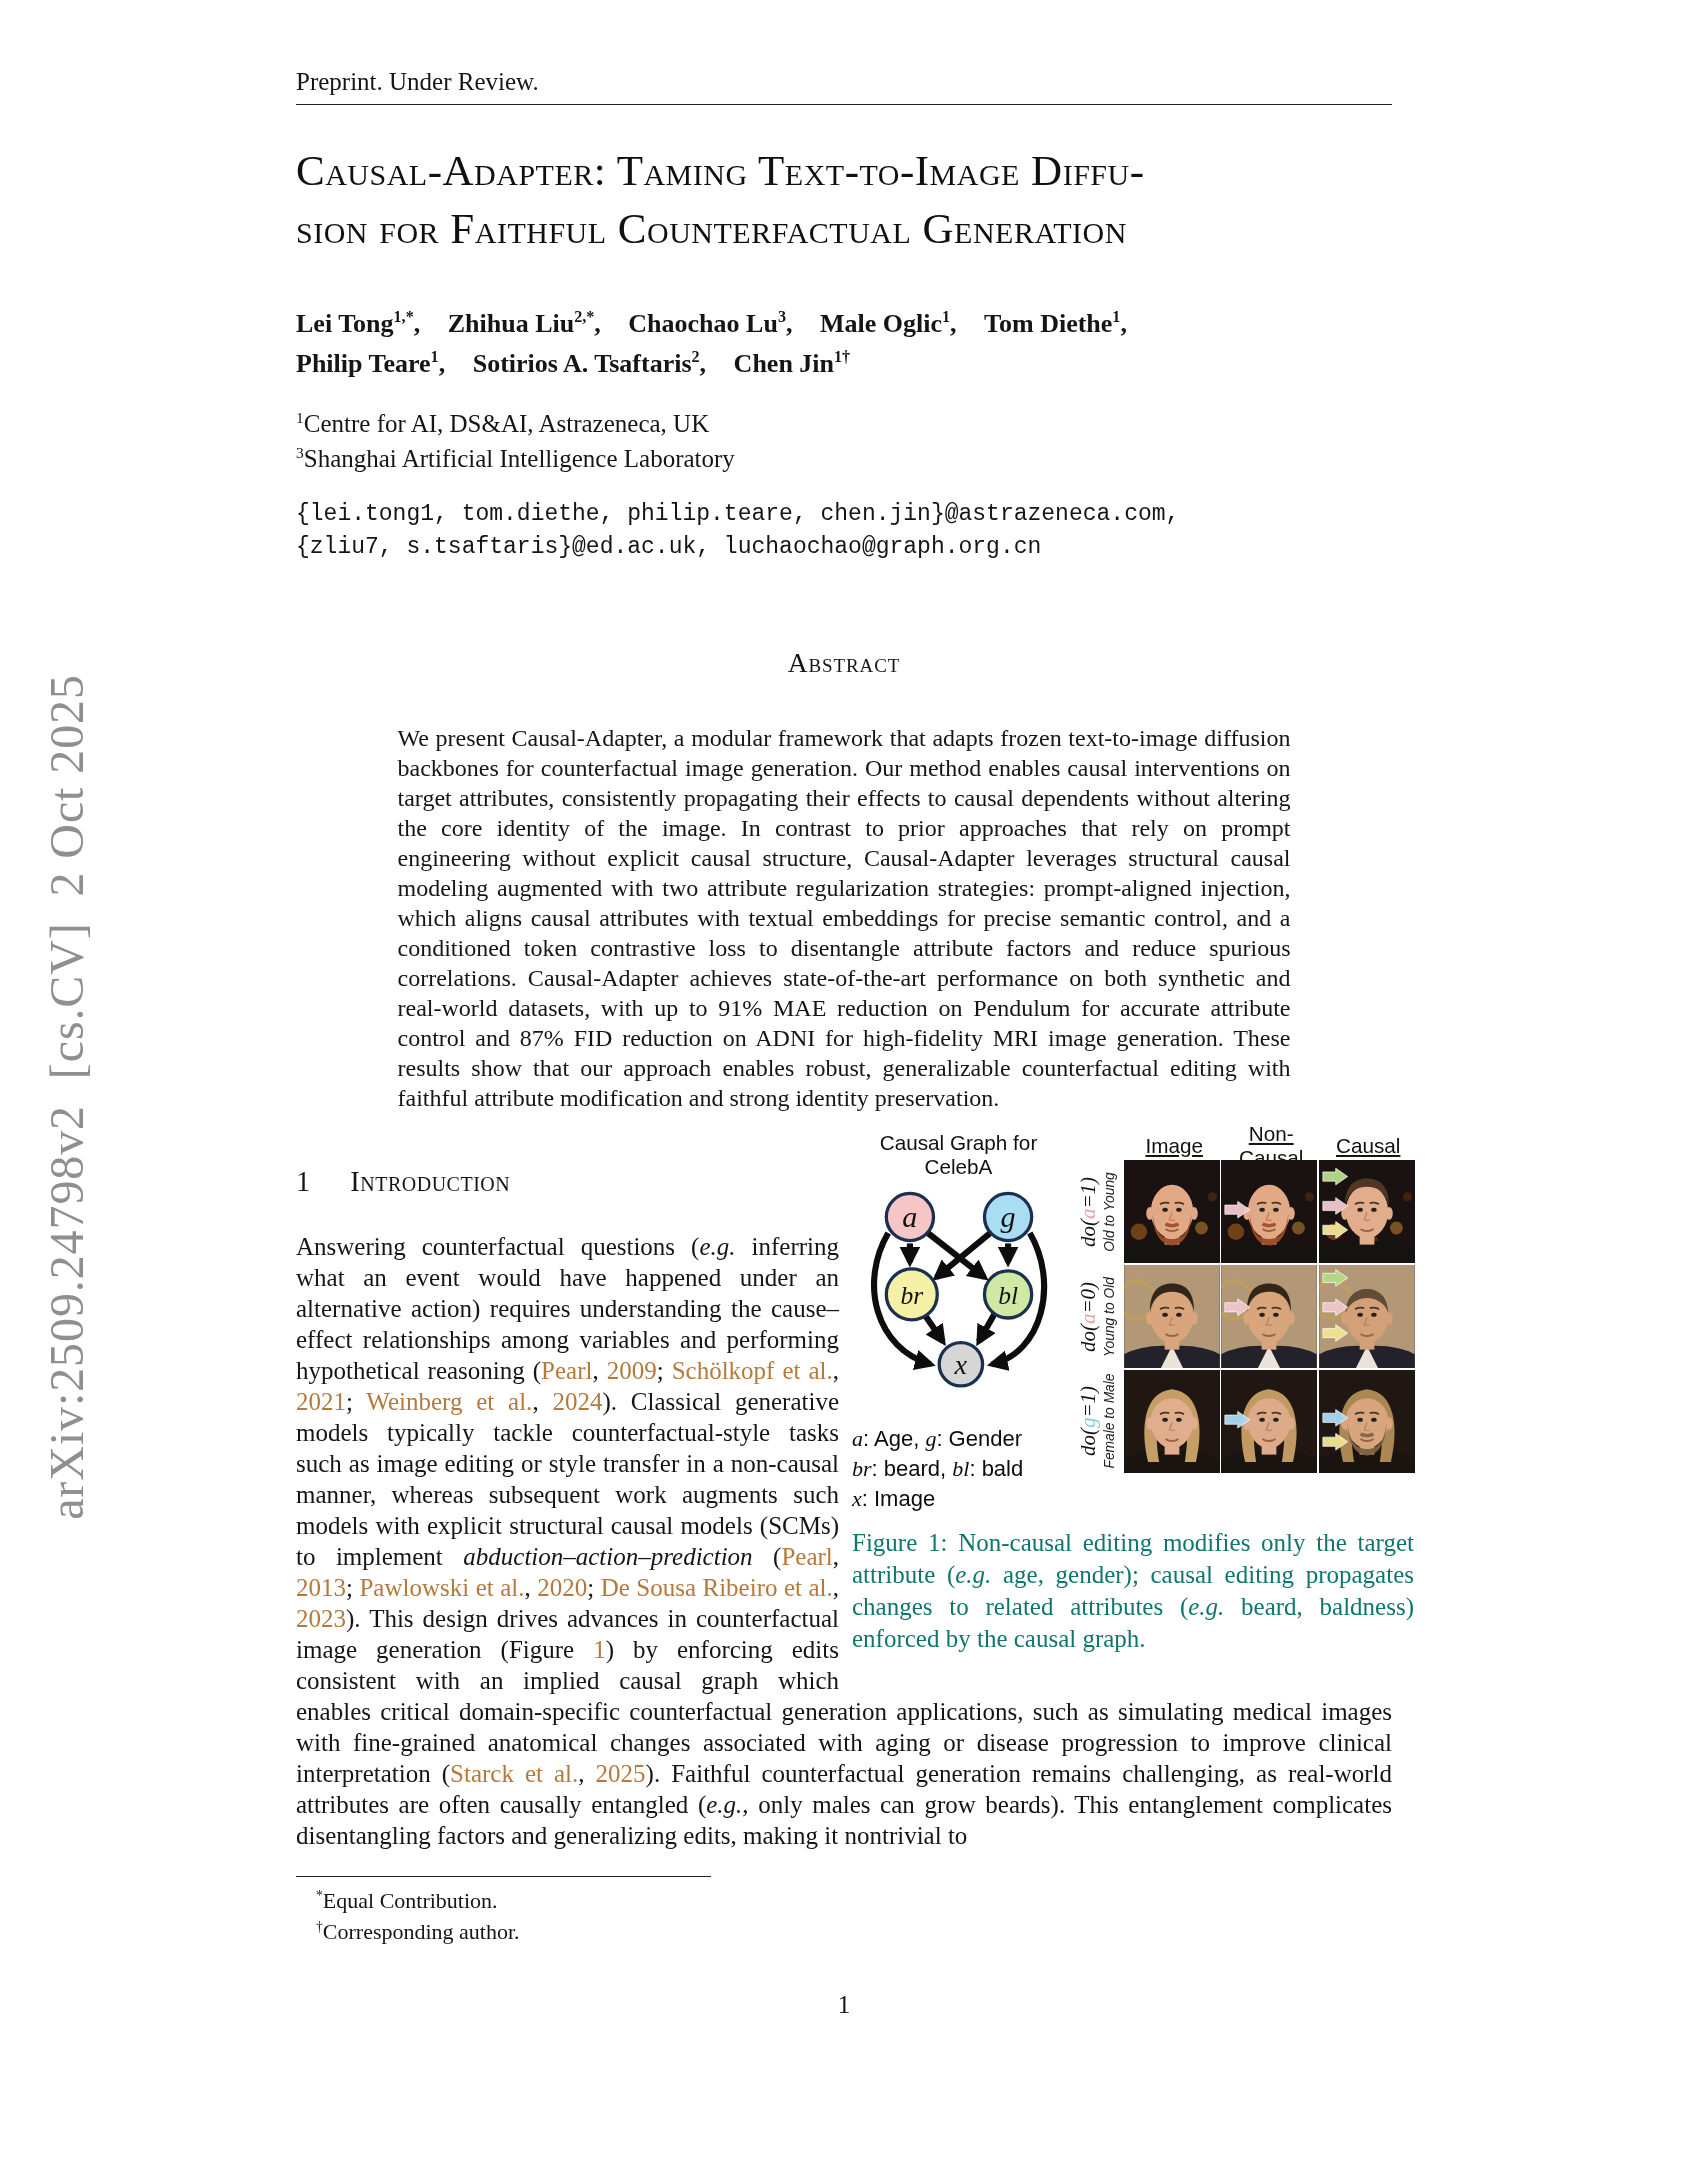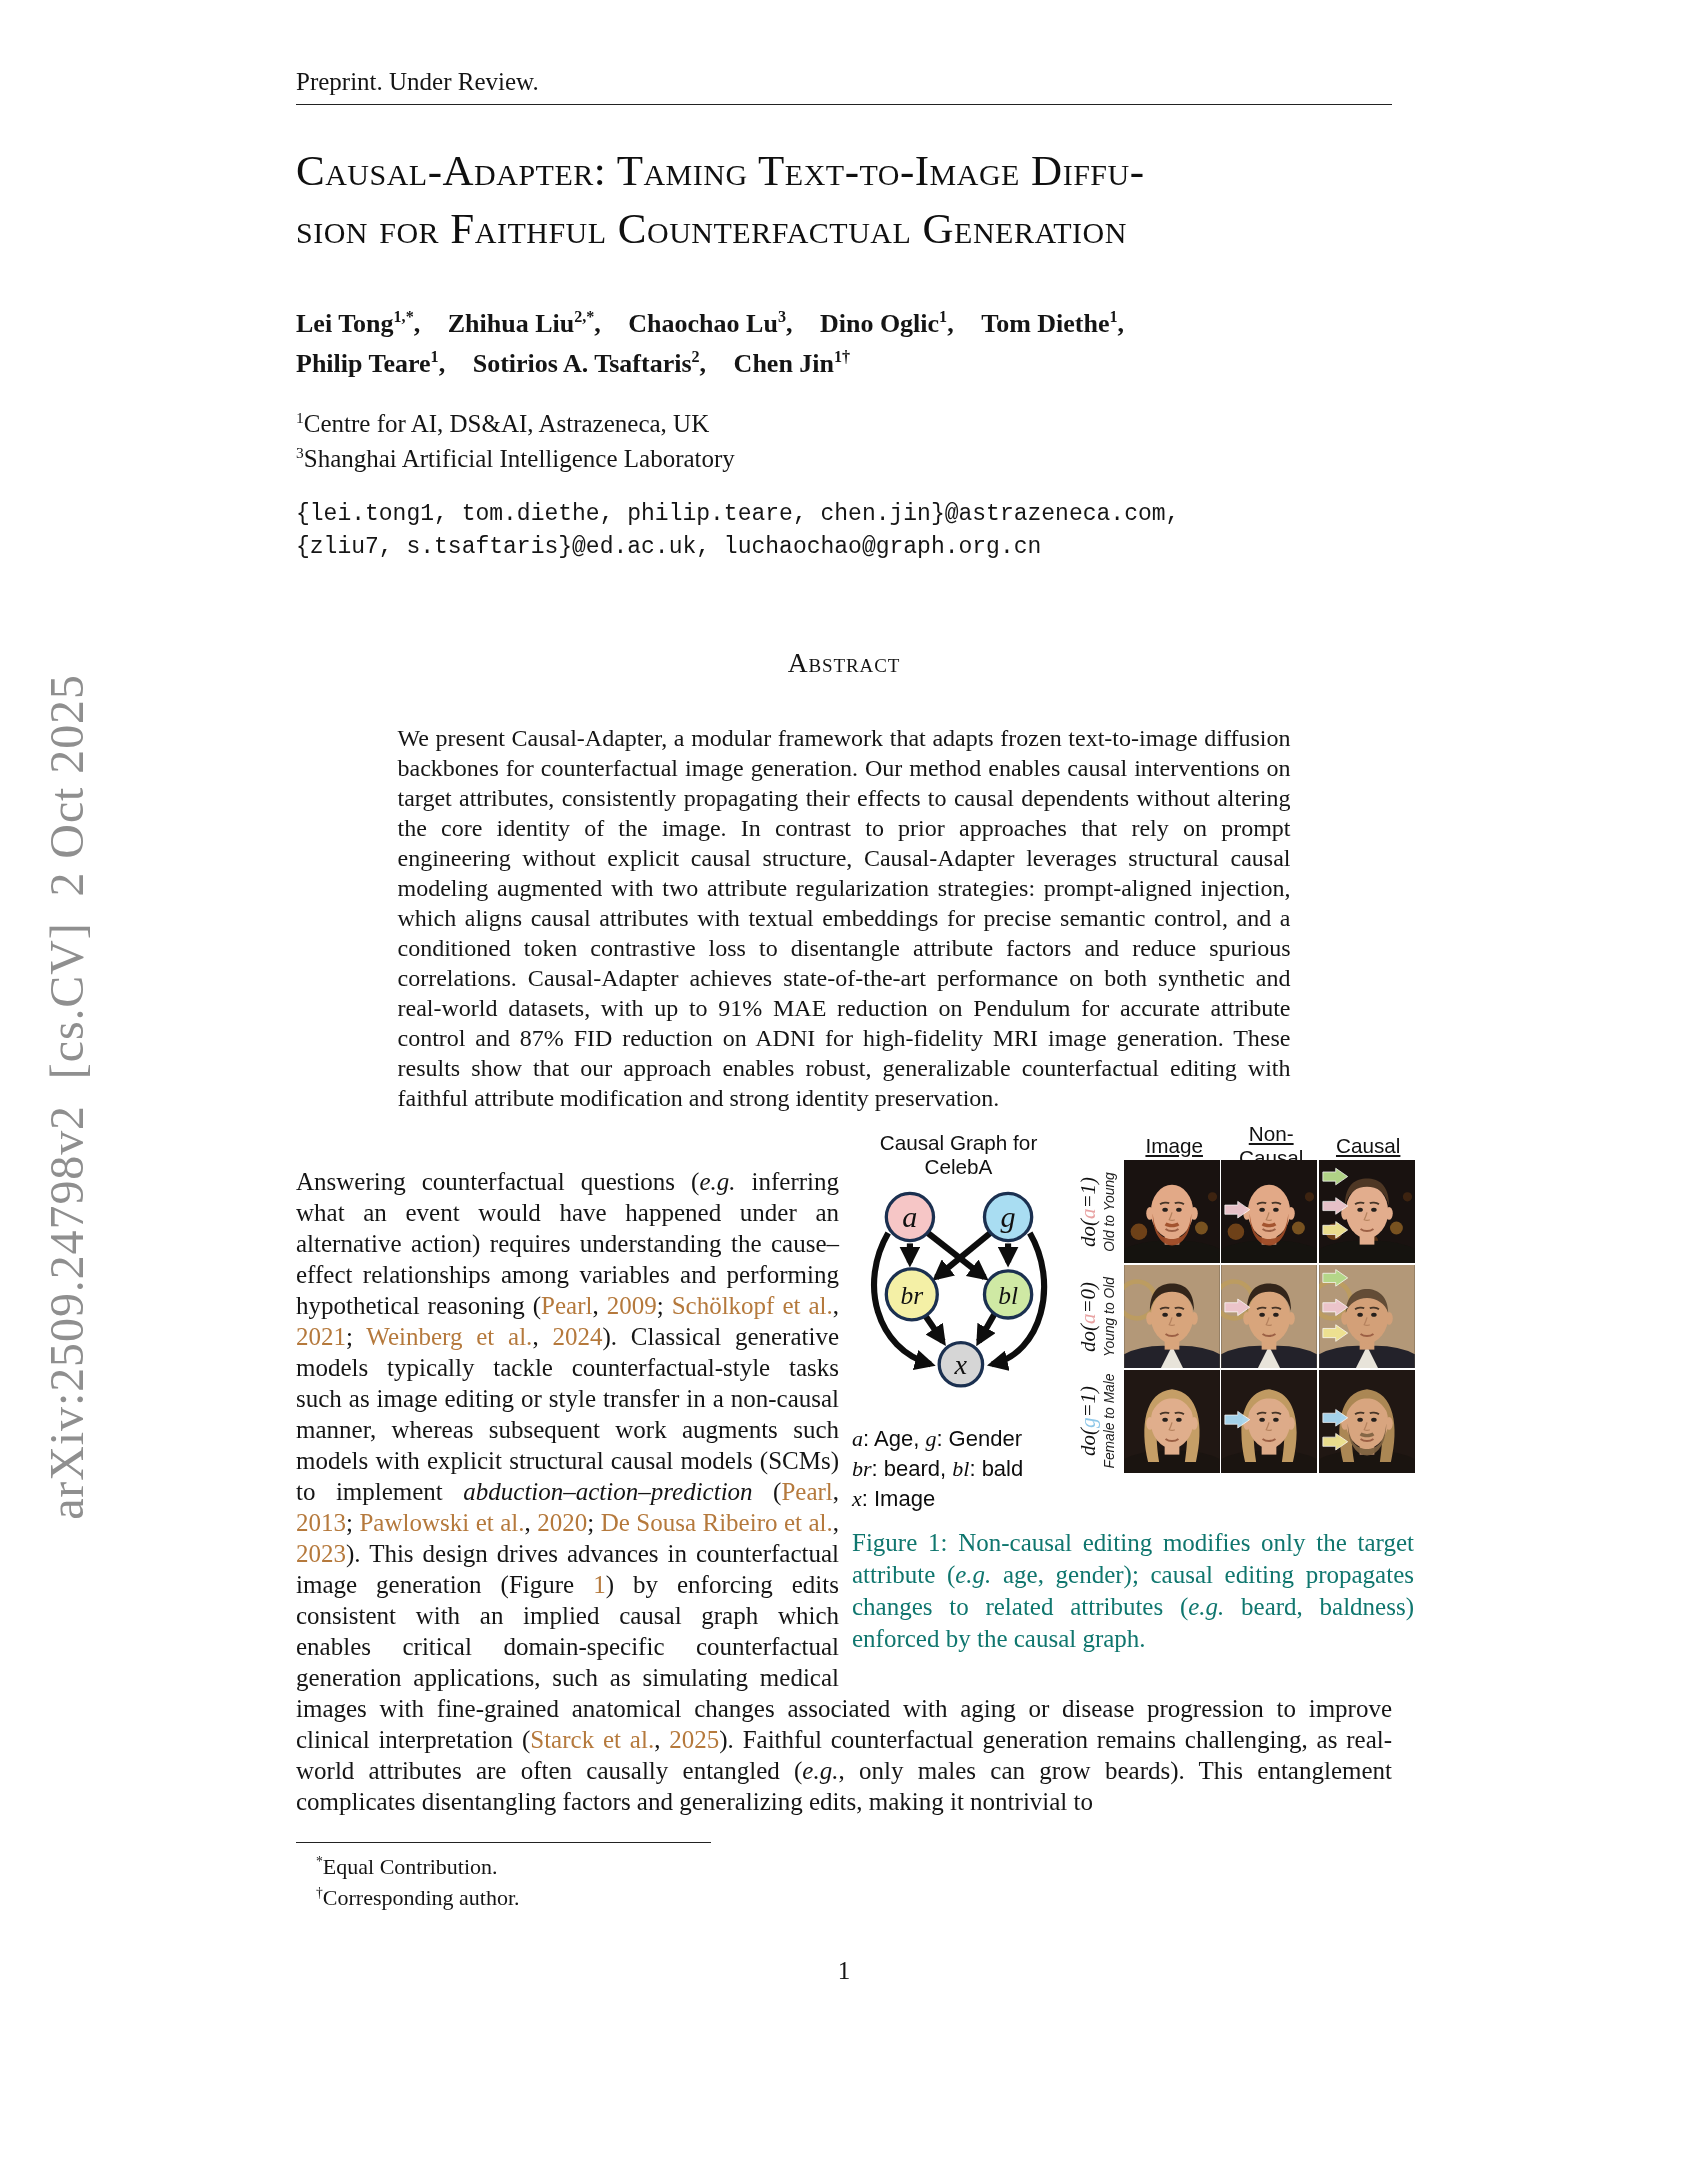--- a/index.html
+++ b/index.html
@@ -69,21 +69,21 @@
 
   <div class="header-note">Preprint. Under Review.</div>
   <hr class="rule">
 
   <div class="paper-title">
     <div>Causal-Adapter: Taming Text-to-Image Diffu-</div>
     <div>sion for Faithful Counterfactual Generation</div>
   </div>
 
   <div class="authors">
-    <div id="authors-line1"><span class="author"><span>Lei Tong</span><sup>1,*</sup>,</span><span class="author"><span>Zhihua Liu</span><sup>2,*</sup>,</span><span class="author"><span>Chaochao Lu</span><sup>3</sup>,</span><span class="author"><span>Dino Oglic</span><sup>1</sup>,</span><span class="author"><span>Tom Diethe</span><sup>1</sup>,</span></div>
+    <div id="authors-line1"><span class="author"><span>Lei Tong</span><sup>1,*</sup>,</span><span class="author"><span>Zhihua Liu</span><sup>2,*</sup>,</span><span class="author"><span>Chaochao Lu</span><sup>3</sup>,</span><span class="author"><span>Male Oglic</span><sup>1</sup>,</span><span class="author"><span>Tom Diethe</span><sup>1</sup>,</span></div>
     <div id="authors-line2"><span class="author"><span>Philip Teare</span><sup>1</sup>,</span><span class="author"><span>Sotirios A. Tsaftaris</span><sup>2</sup>,</span><span class="author"><span>Chen Jin</span><sup>1†</sup></span></div>
   </div>
 
   <div class="affils" id="affils">
       <div><sup>1</sup>Centre for AI, DS&amp;AI, Astrazeneca, UK</div>
       <div><sup>3</sup>Shanghai Artificial Intelligence Laboratory</div>
     </div>
 
   <div class="emails" id="emails">
       <div>{lei.tong1, tom.diethe, philip.teare, chen.jin}@astrazeneca.com,</div>
@@ -355,20 +355,23 @@
                     <polygon points="4,73 18,73 18,69 31,78 18,87 18,83 4,83" fill="#efe391" stroke="#ffffff" stroke-width="0.8" opacity="0.97"></polygon>
                   </svg>
                 </div>
               </div>
             </div>
         </div>
       </div>
       <div class="fig-caption"><span>Figure 1:  Non-causal editing modifies only the target attribute (</span><span class="it">e.g.</span><span> age, gender); causal editing propagates changes to related attributes (</span><span class="it">e.g.</span><span> beard, baldness) enforced by the causal graph.</span></div>
     </div>
 
+    <h2 class="sec-head">
+      <span class="sec-num">1</span><span class="sec-label">Introduction</span>
+    </h2>
     <p class="intro-para"><span>Answering counterfactual questions (</span><span class="it">e.g.</span><span> inferring what an event would have happened under an alternative action) requires understanding the cause–effect relationships among variables and performing hypothetical reasoning (</span><span class="cite" style="color: rgb(181, 121, 60);">Pearl</span><span>, </span><span class="cite" style="color: rgb(181, 121, 60);">2009</span><span>; </span><span class="cite" style="color: rgb(181, 121, 60);">Schölkopf et al.</span><span>, </span><span class="cite" style="color: rgb(181, 121, 60);">2021</span><span>; </span><span class="cite" style="color: rgb(181, 121, 60);">Weinberg et al.</span><span>, </span><span class="cite" style="color: rgb(181, 121, 60);">2024</span><span>).  Classical generative models typically tackle counterfactual-style tasks such as image editing or style transfer in a non-causal manner, whereas subsequent work augments such models with explicit structural causal models (SCMs) to implement </span><span class="it">abduction–action–prediction</span><span> (</span><span class="cite" style="color: rgb(181, 121, 60);">Pearl</span><span>, </span><span class="cite" style="color: rgb(181, 121, 60);">2013</span><span>; </span><span class="cite" style="color: rgb(181, 121, 60);">Pawlowski et al.</span><span>, </span><span class="cite" style="color: rgb(181, 121, 60);">2020</span><span>; </span><span class="cite" style="color: rgb(181, 121, 60);">De Sousa Ribeiro et al.</span><span>, </span><span class="cite" style="color: rgb(181, 121, 60);">2023</span><span>). This design drives advances in counterfactual image generation (Figure </span><span class="cite" style="color: rgb(181, 121, 60);">1</span><span>) by enforcing edits consistent with an implied causal graph which enables critical domain-specific counterfactual generation applications, such as simulating medical images with fine-grained anatomical changes associated with aging or disease progression to improve clinical interpretation (</span><span class="cite" style="color: rgb(181, 121, 60);">Starck et al.</span><span>, </span><span class="cite" style="color: rgb(181, 121, 60);">2025</span><span>). Faithful counterfactual generation remains challenging, as real-world attributes are often causally entangled (</span><span class="it">e.g.</span><span>, only males can grow beards). This entanglement complicates disentangling factors and generalizing edits, making it nontrivial to</span></p>
   </section>
 
   <div class="footnotes">
     <hr class="fn-rule">
     <div id="fn-list">
         <div class="footnote"><sup>*</sup>Equal Contribution.</div>
         <div class="footnote"><sup>†</sup>Corresponding author.</div>
       </div>
   </div>

